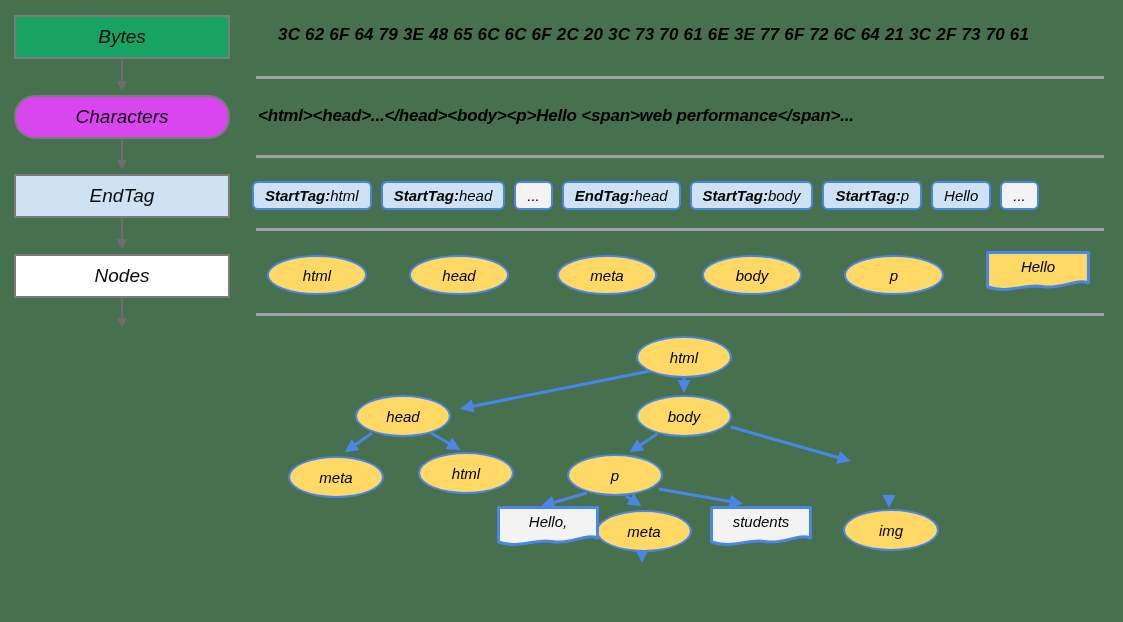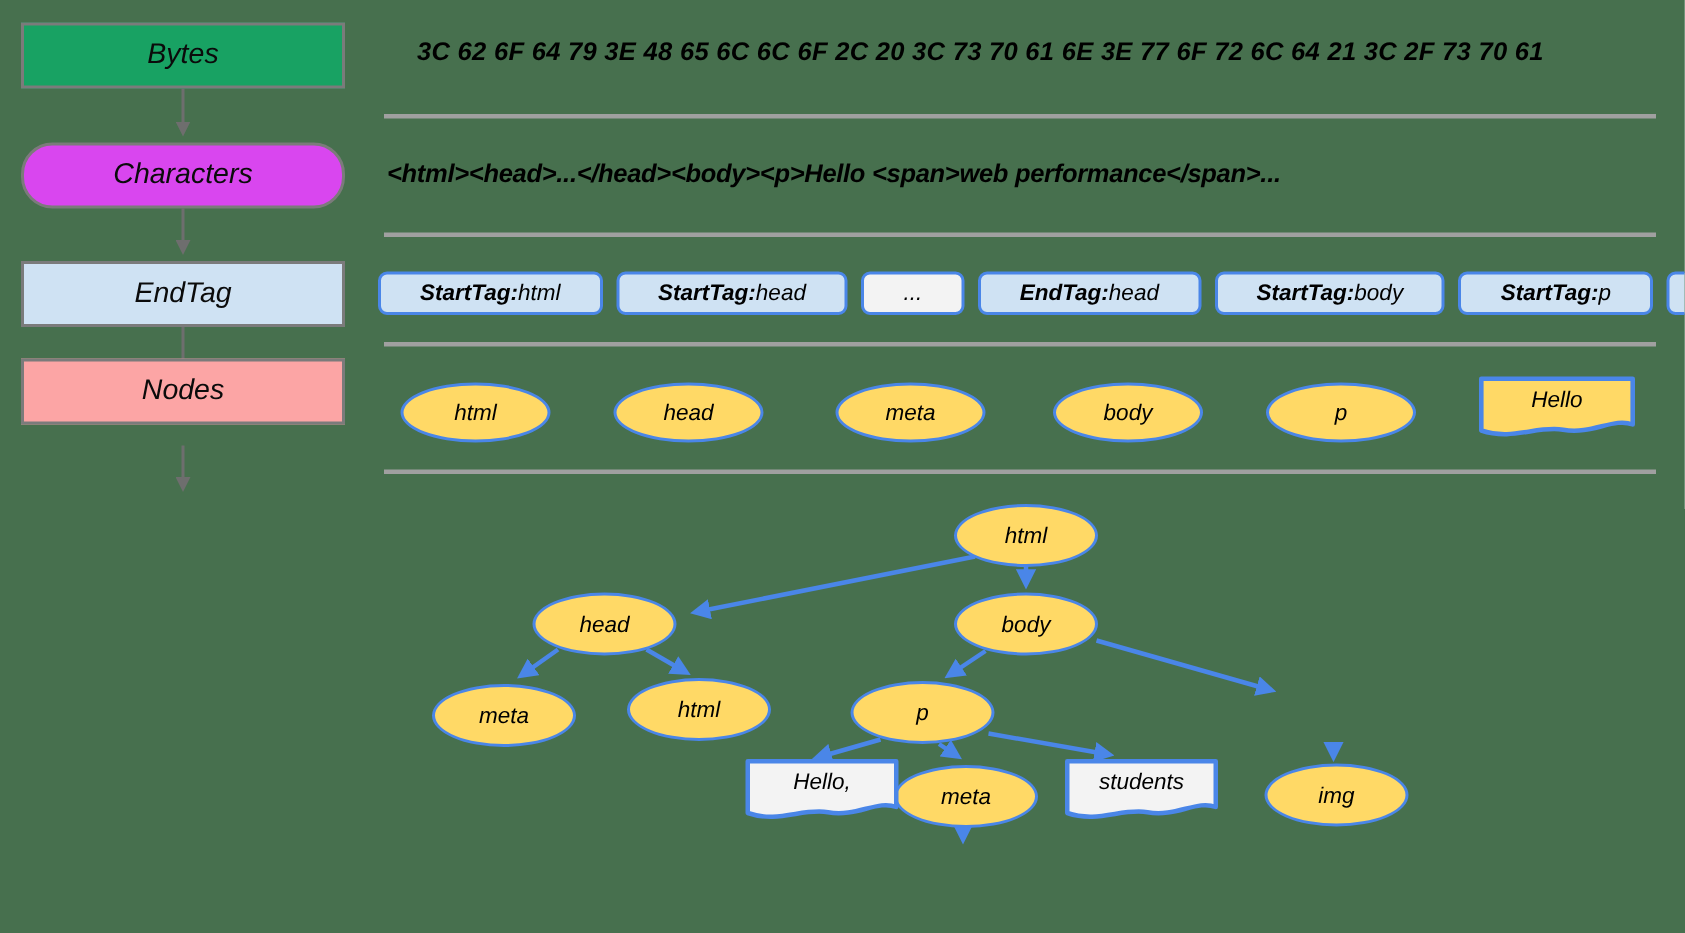--- a/index.html
+++ b/index.html
@@ -11,39 +11,39 @@
   
   .stage{
     position:absolute; left:14px; width:212px; height:40px;
     border:2px solid #7B7B7B;
     display:flex; align-items:center; justify-content:center;
     font-size:19px; color:#0b0b0b;
   }
   .s-bytes{top:15px; background:#18A263;}
   .s-chars{top:95px; background:#d946ef;border-radius:21px;}
   .s-tokens{top:174px; background:#CFE2F3;}
-  .s-nodes{top:239px; background:#fca5a5;}
+  .s-nodes{top:254px; background:#ffffff;}
   .s-dom{top:332px; background:#FFD966;}
 
   
   .overlay{position:absolute; left:0; top:0; width:1123px; height:622px;}
 
   
   .hexline{position:absolute; left:258px; white-space:nowrap;
     font-size:17px; font-weight:700; letter-spacing:.2px;}
   .hex1{top:25px;margin-left:20px;} .hex2{top:38px;}
   .divider{position:absolute; left:256px; width:848px; height:3px; background:#A0A0A0;}
   .d1{top:76px;} .d2{top:155px;} .d3{top:228px;} .d4{top:313px;}
   .charsline{position:absolute; left:258px; top:106px; white-space:nowrap;
     font-size:17px; font-weight:700; letter-spacing:-0.2px;}
 
   .token-row{position:absolute; left:252px; top:181px; display:flex; gap:9px; align-items:stretch;}
   .token{
     border:2.5px solid #4A86E8; border-radius:6px;
-    padding:4px 26px; font-size:15px; white-space:nowrap;
+    padding:4px 11px; font-size:15px; white-space:nowrap;
     display:flex; align-items:center;
   }
   .tk-blue{background:#CFE2F3;} .tk-gray{background:#F3F3F3;}
   .token b{font-weight:700;}
 
   .ell{
     position:absolute; background:#FFD966;
     border:2.5px solid #4A86E8; border-radius:50%;
     display:flex; align-items:center; justify-content:center;
     font-size:15px;

